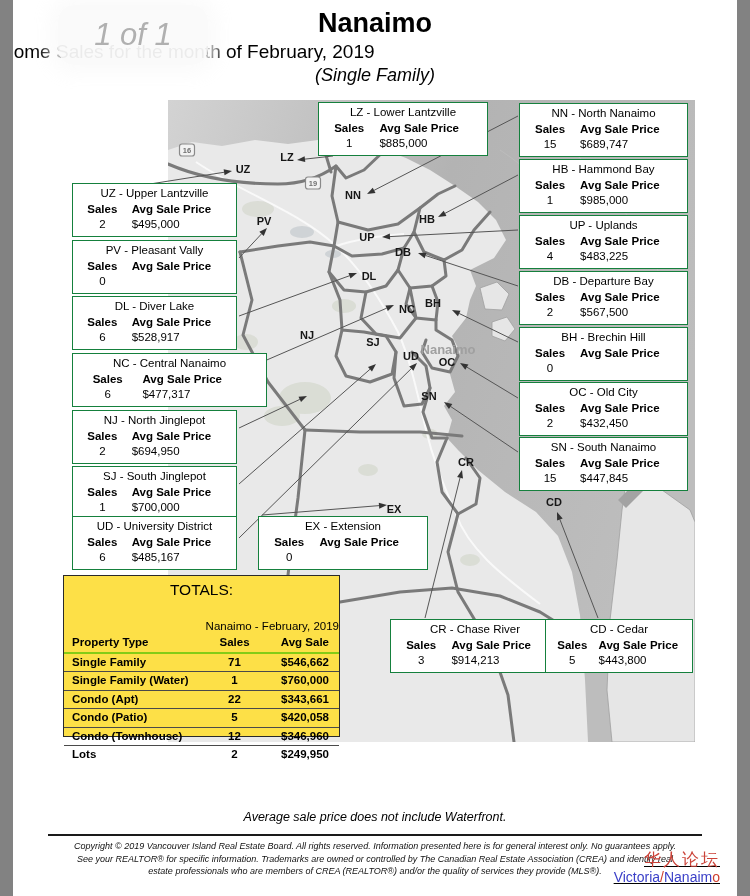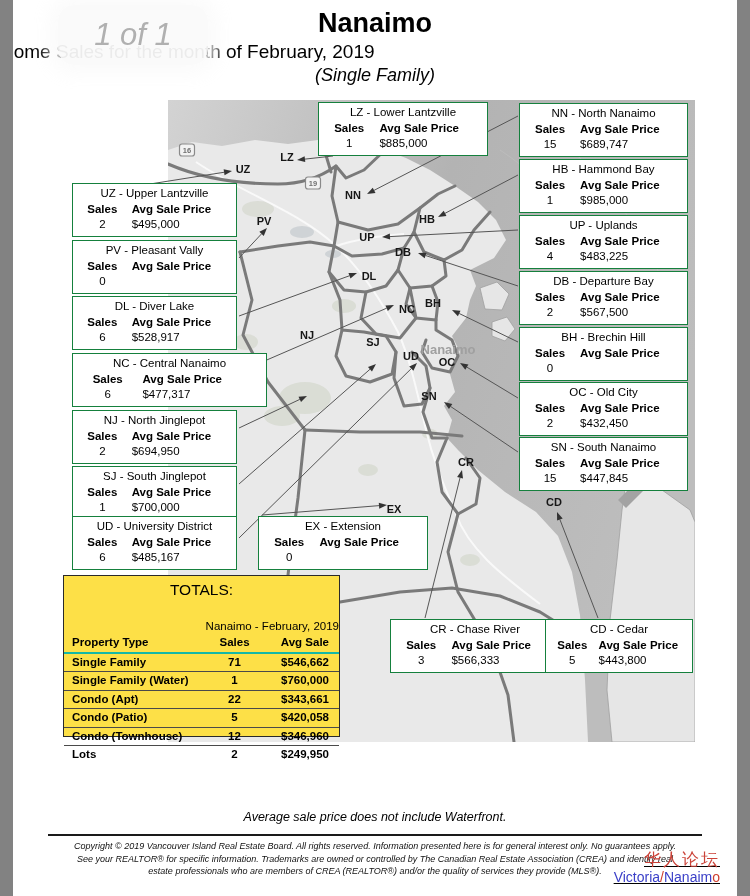--- a/index.html
+++ b/index.html
@@ -27,21 +27,21 @@
   .rbox .rh{display:flex;margin-top:4px;font-weight:bold;}
   .rbox .rv{display:flex;margin-top:4px;}
   .rbox .cs{width:36%;text-align:center;}
   .rbox .cp{width:62%;}
 
   .totals{position:absolute;left:63px;top:575px;width:277px;height:162px;background:#fde047;
           border:1.5px solid #2a2a2a;box-sizing:border-box;z-index:11;}
   .tot-title{text-align:center;font-size:15.5px;margin-top:5px;}
   .tot-sub{text-align:right;font-size:11.5px;margin-top:21px;}
   table.tot{width:100%;border-collapse:collapse;margin-top:4px;font-size:11.5px;line-height:1;}
-  .tot th{font-weight:bold;border-bottom:2px solid #14b8a6;padding:1px 0 3px;}
+  .tot th{font-weight:bold;border-bottom:2px solid #84cc16;padding:1px 0 3px;}
   .tot td{padding:3px 0;font-weight:bold;}
   .tot tbody tr{border-bottom:1px solid #4a4a4a;}
   .tot tbody tr:last-child{border-bottom:none;}
   .tot .ca{text-align:left;padding-left:8px;width:52%;}
   .tot .cb{text-align:center;width:20%;}
   .tot .cc{text-align:right;padding-right:10px;width:28%;}
 
   .footnote{position:absolute;left:0;right:0;top:810px;text-align:center;
             font-style:italic;font-size:12.5px;z-index:4;}
   .divider{position:absolute;left:48px;width:654px;top:834px;border-top:2px solid #1a1a1a;z-index:4;}
@@ -387,21 +387,21 @@
         </div>
       </div>
       <div class="rbox" style="left: 348px; top: 619px; width: 170px; margin-left: 42px;">
         <div class="rt">CR - Chase River</div>
         <div class="rh">
           <span class="cs">Sales</span>
           <span class="cp">Avg Sale Price</span>
         </div>
         <div class="rv">
           <span class="cs">3</span>
-          <span class="cp">$566,333</span>
+          <span class="cp">$914,213</span>
         </div>
       </div>
       <div class="rbox" style="left: 545px; top: 619px; width: 148px;">
         <div class="rt">CD - Cedar</div>
         <div class="rh">
           <span class="cs">Sales</span>
           <span class="cp">Avg Sale Price</span>
         </div>
         <div class="rv">
           <span class="cs">5</span>

